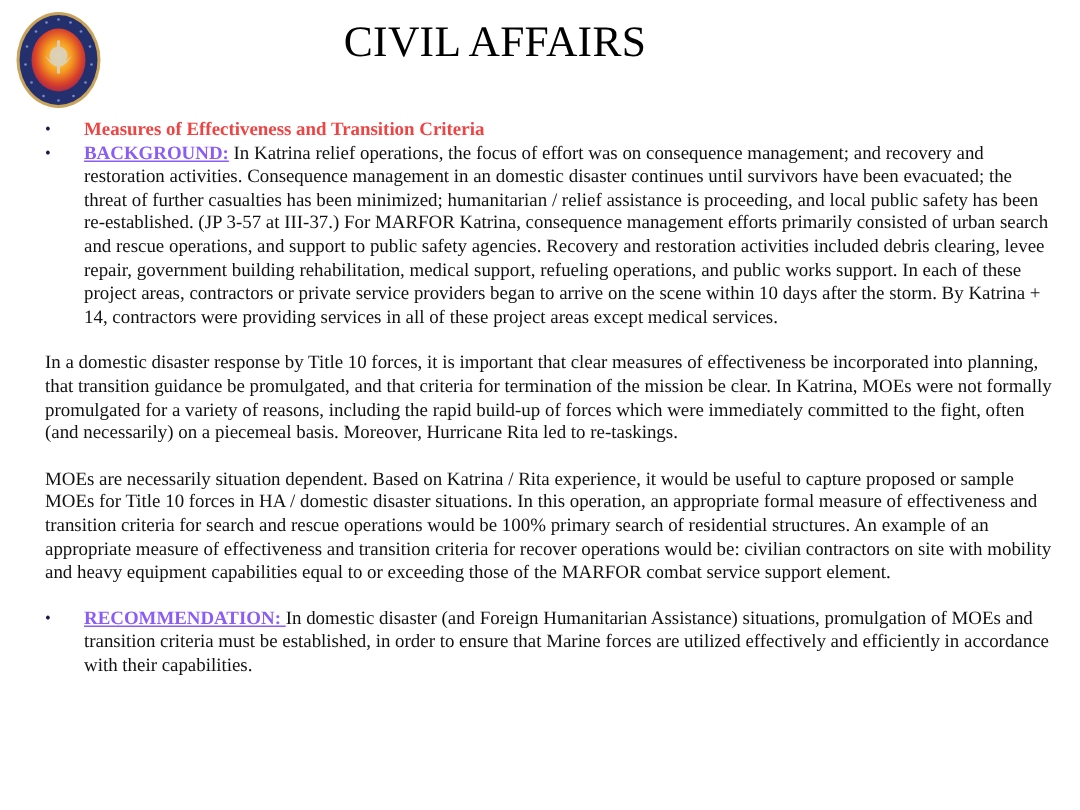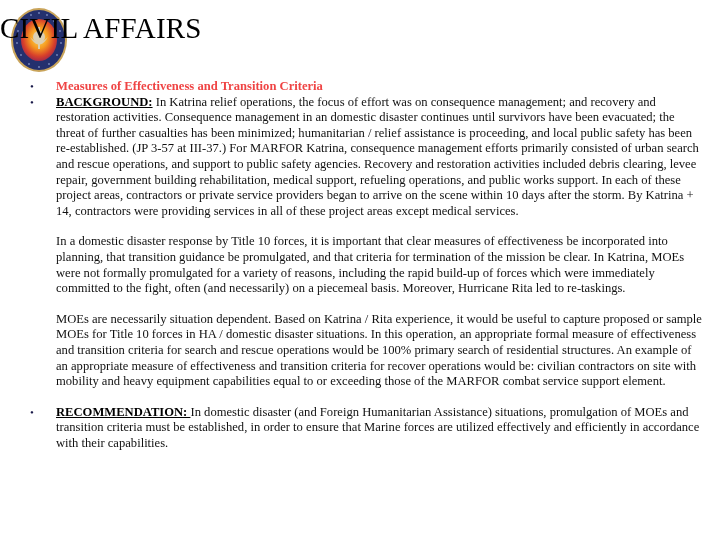--- a/index.html
+++ b/index.html
@@ -20,20 +20,21 @@
       left: 10px;
       top: 7px;
       width: 58px;
       height: 66px;
     }
     .title {
       position: absolute;
       left: 0;
       top: 12px;
       width: 660px;
+      text-align: center;
       font-size: 29px;
       font-weight: normal;
       letter-spacing: 0.2px;
       color: #000000;
       margin: 0;
     }
     .content {
       position: absolute;
       left: 30px;
       top: 79px;
@@ -53,26 +54,25 @@
       line-height: 15.6px;
     }
     .bullet-text {
       flex: 1;
     }
     .heading-red {
       color: #ef4444;
       font-weight: bold;
     }
     .label-blue {
-      color: #000000;
+      color: #8b5cf6;
       font-weight: bold;
       text-decoration: underline;
     }
     .para {
-      margin-left: 26px;
       margin-top: 15px;
     }
     .rec-row {
       margin-top: 15px;
     }
   </style>
 </head>
 <body>
 
 <svg class="logo" viewBox="0 0 58 66" xmlns="http://www.w3.org/2000/svg">

